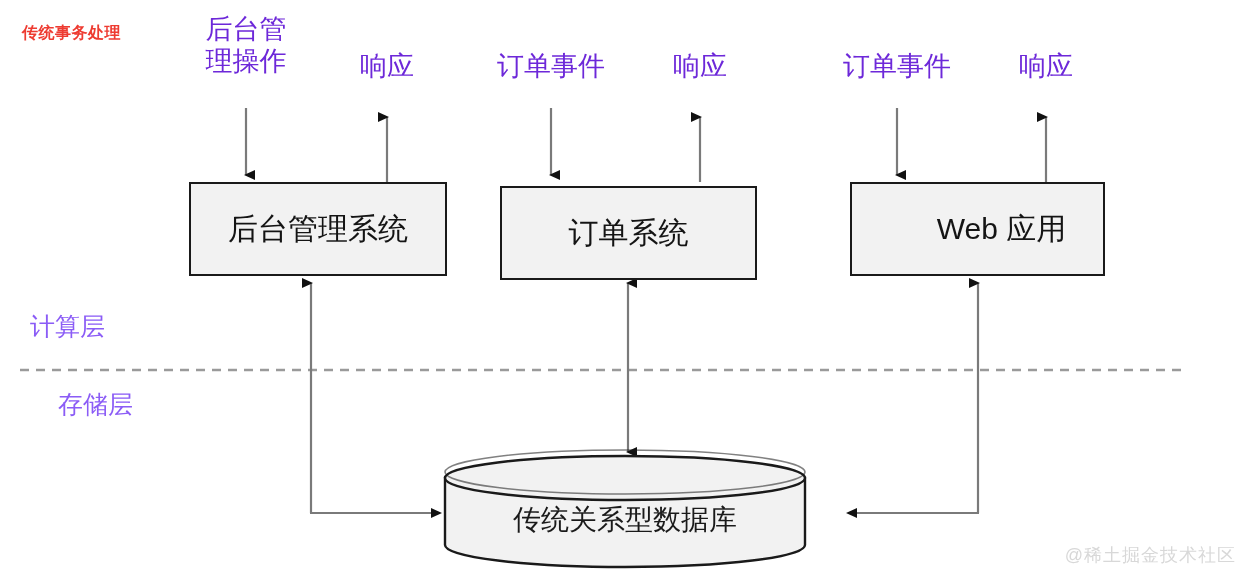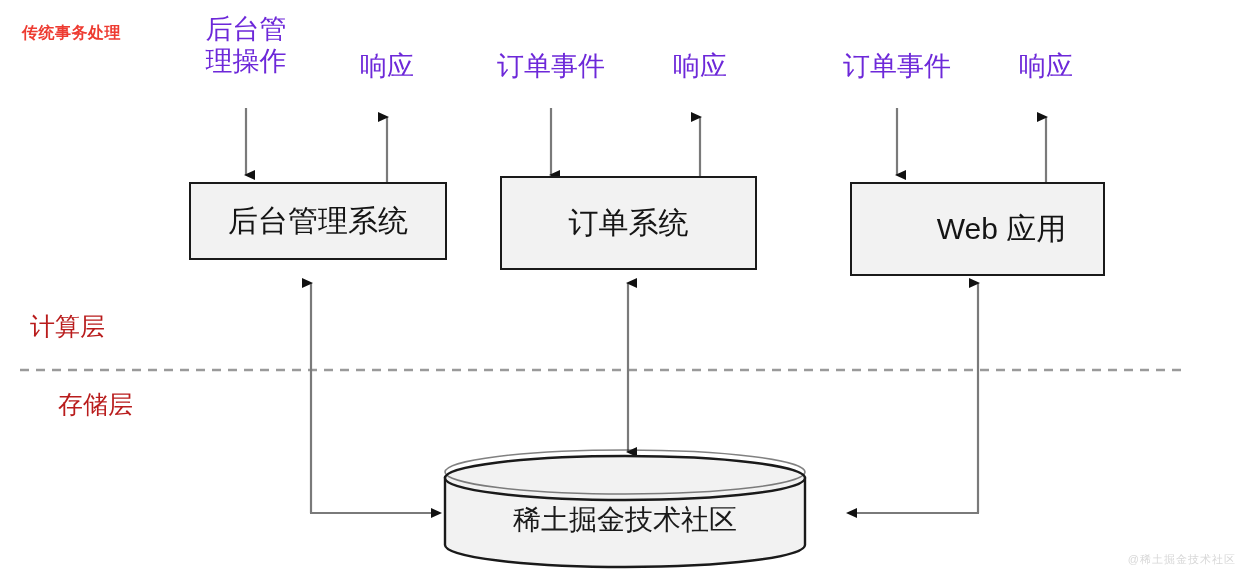--- a/index.html
+++ b/index.html
@@ -36,36 +36,36 @@
     font-weight: 600;
     letter-spacing: 0.5px;
   }
   .io-label {
     font-size: 27px;
     text-align: center;
     color: #6d28d9;
   }
   .layer-label {
     font-size: 25px;
-    color: #b91c1c;
+    color: #8b5cf6;
   }
   .box {
     position: absolute;
     background: #f2f2f2;
     border: 2.5px solid #1a1a1a;
     box-sizing: border-box;
     display: flex;
     align-items: center;
     justify-content: center;
     font-size: 30px;
     color: #141414;
   }
   .watermark {
     position: absolute;
-    font-size: 11px;
+    font-size: 18px;
     color: #d8d8d8;
     letter-spacing: 1px;
   }
 </style>
 </head>
 <body>
 
 <div id="canvas">
 
   <svg class="svg-layer" viewBox="0 0 1250 577" xmlns="http://www.w3.org/2000/svg">
@@ -125,36 +125,36 @@
       <ellipse cx="625" cy="478" rx="180" ry="22" fill="#f2f2f2" stroke="#1a1a1a" stroke-width="2.4"></ellipse>
       <ellipse cx="625" cy="472" rx="180" ry="22" fill="none" stroke="#1a1a1a" stroke-width="1.6" opacity="0.55"></ellipse>
     </g>
   </svg>
 
   <div class="txt title-red" style="left:22px; top:24px;">传统事务处理</div>
 
   <div class="txt io-label" style="left:196px; top:14px; width:100px;">后台管
 理操作</div>
   <div class="txt io-label" style="left:332px; top:51px; width:110px;">响应</div>
-  <div class="box" style="left:189px; top:182px; width:258px; height:78px;justify-content:center;">
+  <div class="box" style="left:189px; top:182px; width:258px; height:94px;justify-content:center;">
     <span>后台管理系统</span>
   </div>
 
   <div class="txt io-label" style="left:481px; top:51px; width:140px;">订单事件</div>
   <div class="txt io-label" style="left:645px; top:51px; width:110px;">响应</div>
-  <div class="box" style="left:500px; top:176px; width:257px; height:94px;">
+  <div class="box" style="left:500px; top:186px; width:257px; height:94px;">
     <span>订单系统</span>
   </div>
 
   <div class="txt io-label" style="left:827px; top:51px; width:140px;">订单事件</div>
   <div class="txt io-label" style="left:991px; top:51px; width:110px;">响应</div>
   <div class="box" style="left:850px; top:182px; width:255px; height:94px;padding-left:48px;">
     <span>Web 应用</span>
   </div>
 
   <div class="txt layer-label" style="left:30px; top:312px;">计算层</div>
   <div class="txt layer-label" style="left:30px; top:390px;margin-left:28px;">存储层</div>
 
-  <div class="txt" style="left:445px; top:503px; width:360px; text-align:center; font-size:28px;">稀土掘金技术社区</div>
+  <div class="txt" style="left:445px; top:503px; width:360px; text-align:center; font-size:28px;">传统关系型数据库</div>
 
   <div class="watermark" style="right:14px; bottom:10px;">@稀土掘金技术社区</div>
 
 </div>
 
 </body></html>

